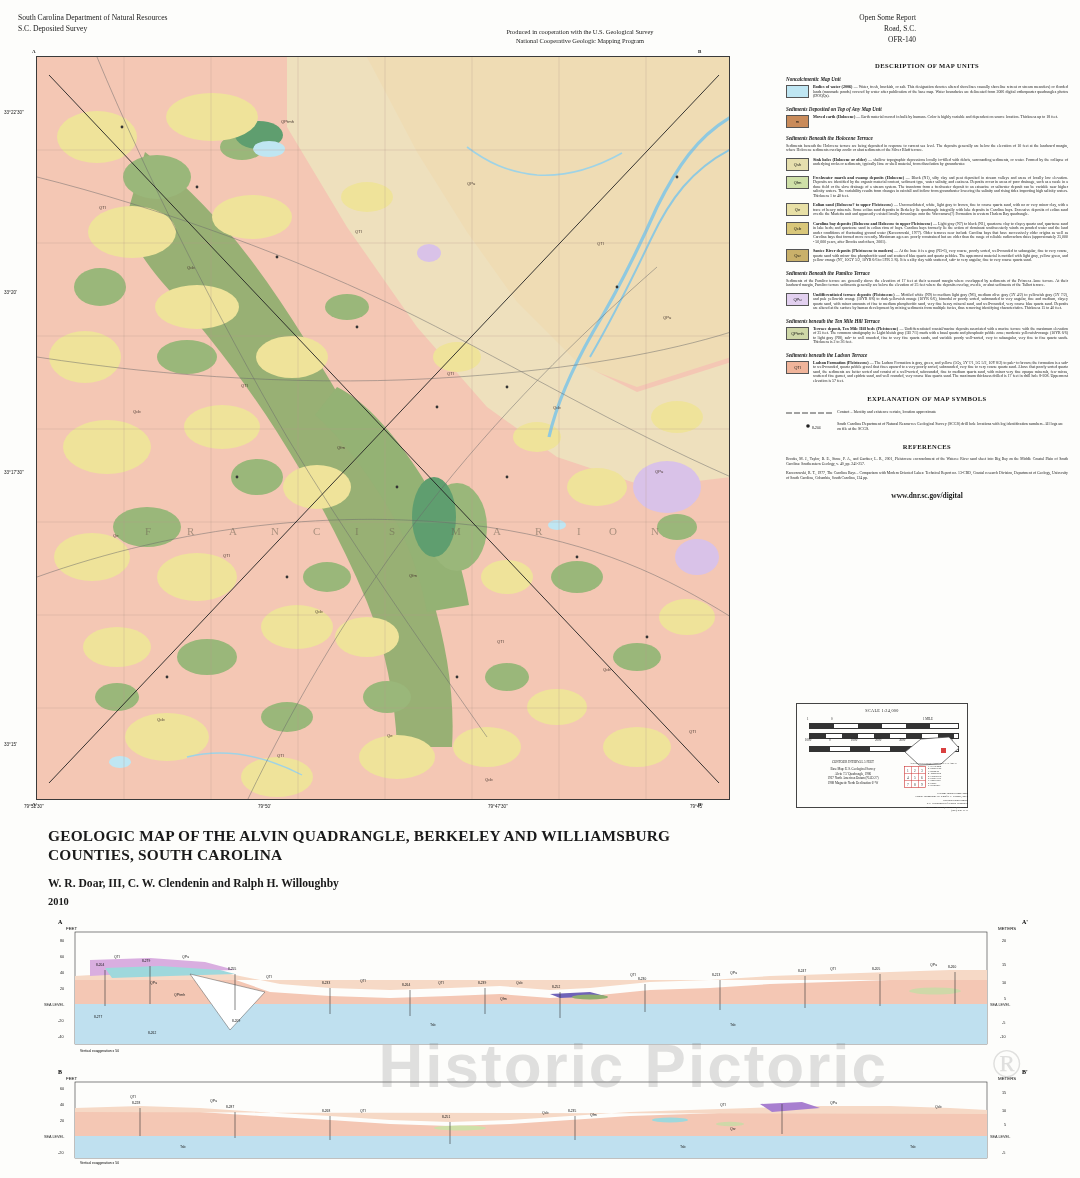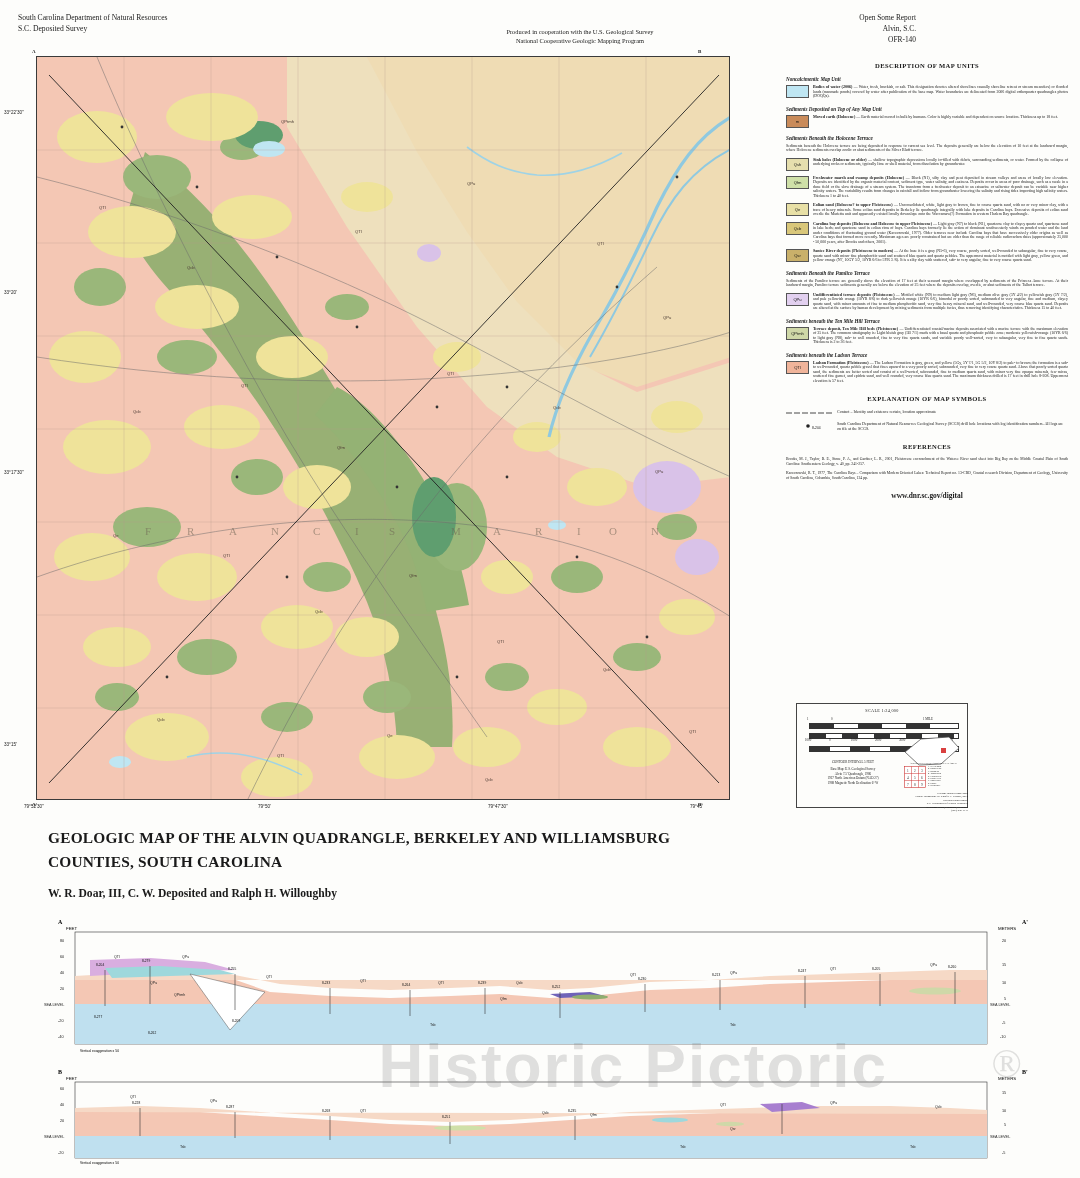--- a/index.html
+++ b/index.html
@@ -14,21 +14,21 @@
 
   
   .mapwrap{position:absolute;left:18px;top:52px;width:730px;height:765px;}
   .neat{position:absolute;left:18px;top:4px;width:694px;height:744px;border:1.1px solid #3a3a3a;box-sizing:border-box;overflow:hidden;background:#f6cfc0;}
   .mapcanvas{position:absolute;inset:0;}
   .mapcanvas svg{display:block;}
   .tickrow{position:absolute;font-size:4.6px;color:#222;font-family:"Liberation Sans",sans-serif;}
 
   
   .titleblk{position:absolute;left:48px;top:826px;width:700px;}
-  .titleblk h1{font-size:15.4px;margin:0;font-weight:bold;line-height:24px;letter-spacing:.2px;}
+  .titleblk h1{font-size:15.4px;margin:0;font-weight:bold;line-height:19px;letter-spacing:.2px;}
   .titleblk .auth{font-size:11.6px;margin-top:13px;font-weight:bold;}
   .titleblk .yr{font-size:10.4px;margin-top:6px;font-weight:bold;}
 
   
   .expl{position:absolute;left:786px;top:62px;width:282px;}
   .expl h2{font-size:6.6px;text-align:center;margin:0 0 7px 0;letter-spacing:.4px;font-weight:bold;}
   .expl h3{font-size:5.1px;margin:7px 0 3px 0;font-style:italic;font-weight:bold;}
   .unit{display:flex;gap:4px;margin-bottom:5px;align-items:flex-start;}
   .swatch{width:21px;height:11px;border:.6px solid #555;flex:0 0 21px;font-size:4.1px;display:flex;align-items:center;justify-content:center;font-family:"Liberation Sans",sans-serif;color:#111;}
   .utext{font-size:3.95px;line-height:4.5px;text-align:justify;flex:1;}
@@ -71,21 +71,21 @@
     <div class="left">
       <div>South Carolina Department of Natural Resources</div>
       <div>S.C. Deposited Survey</div>
     </div>
     <div class="mid">
       <div>Produced in cooperation with the U.S. Geological Survey</div>
       <div>National Cooperative Geologic Mapping Program</div>
     </div>
     <div class="right">
       <div>Open Some Report</div>
-      <div>Alvin, S.C.</div>
+      <div>Road, S.C.</div>
       <div>OFR-140</div>
     </div>
   </div>
 
   <div class="mapwrap">
 
     <div style="position:absolute;left:14px;top:-3px;font-size:5px;font-weight:bold;">A</div>
     <div style="position:absolute;left:680px;top:-3px;font-size:5px;font-weight:bold;">B</div>
     <div style="position:absolute;left:14px;top:750px;font-size:5px;font-weight:bold;">A'</div>
     <div style="position:absolute;left:680px;top:750px;font-size:5px;font-weight:bold;">B'</div>
@@ -275,21 +275,22 @@
                 <text x="614" y="478">N</text>
             </g>
           </g>
         </svg>
       </div>
     </div>
   </div>
 
   <div class="titleblk">
     <h1>GEOLOGIC MAP OF THE ALVIN QUADRANGLE, BERKELEY AND WILLIAMSBURG COUNTIES, SOUTH CAROLINA</h1>
-    <div class="auth">W. R. Doar, III, C. W. Deposited and Ralph H. Willoughby</div>
+    <div class="auth">W. R. Doar, III, C. W. Clendenin and Ralph H. Willoughby</div>
+    <div class="yr">2010</div>
   </div>
 
   <div class="expl">
     <h2>DESCRIPTION OF MAP UNITS</h2>
 
     <h3>Noncalcimentic Map Unit</h3>
     <div class="unit">
       <div class="swatch" style="background:#bfe6f2"></div>
       <div class="utext">
         <b>Bodies of water (2006)</b>

